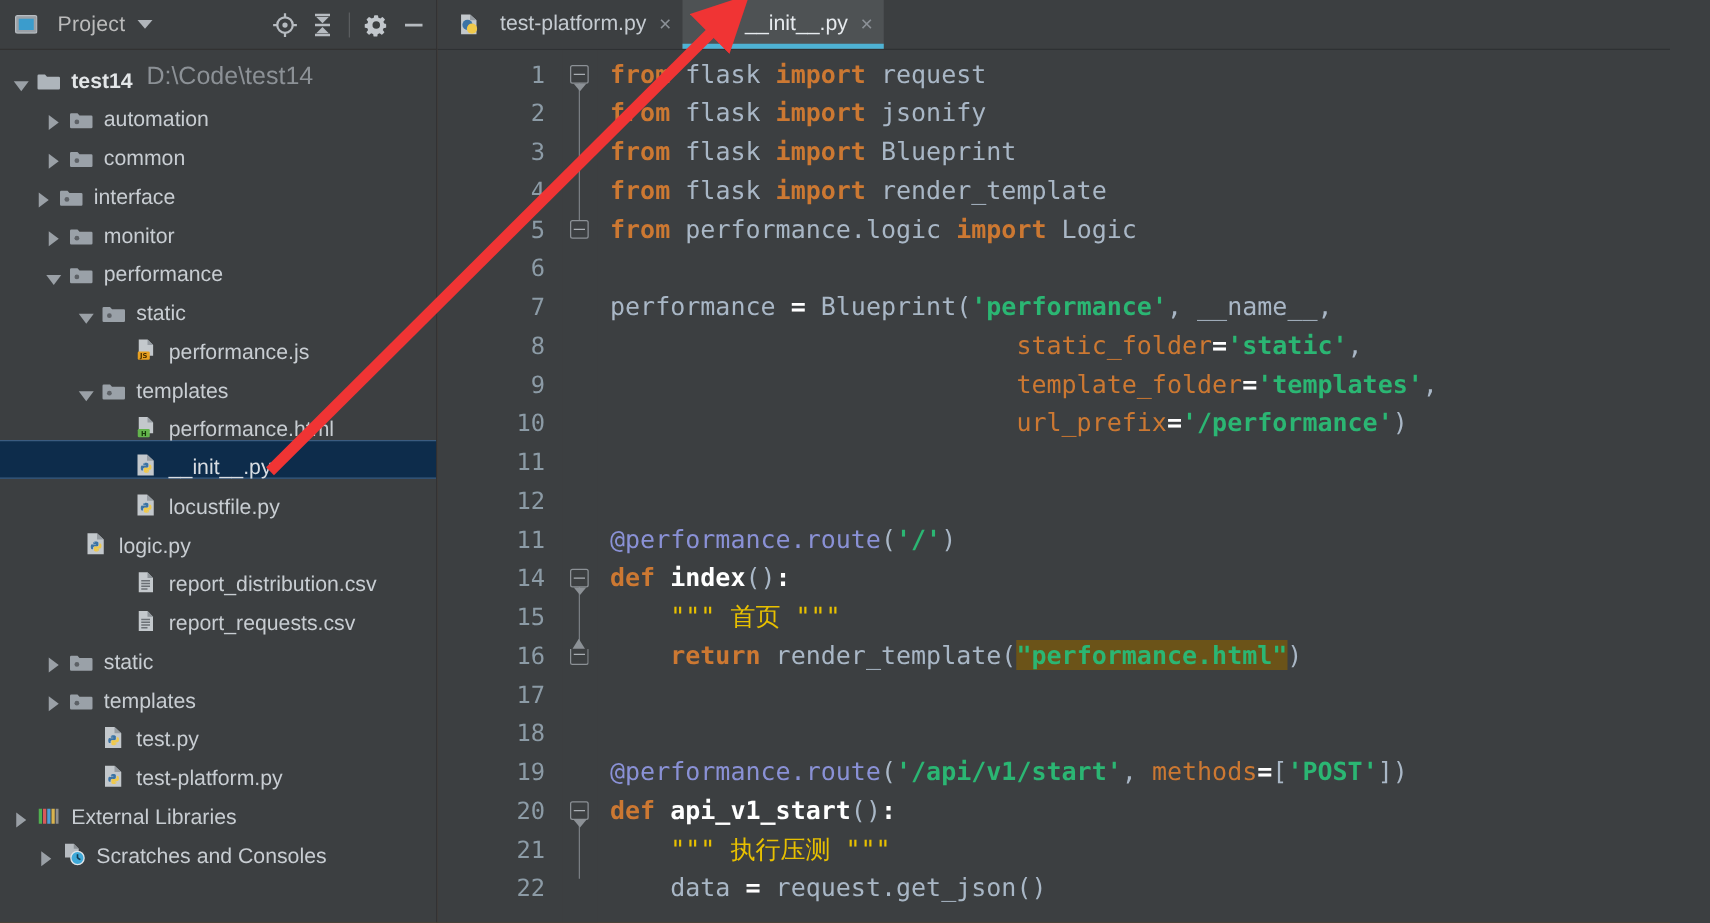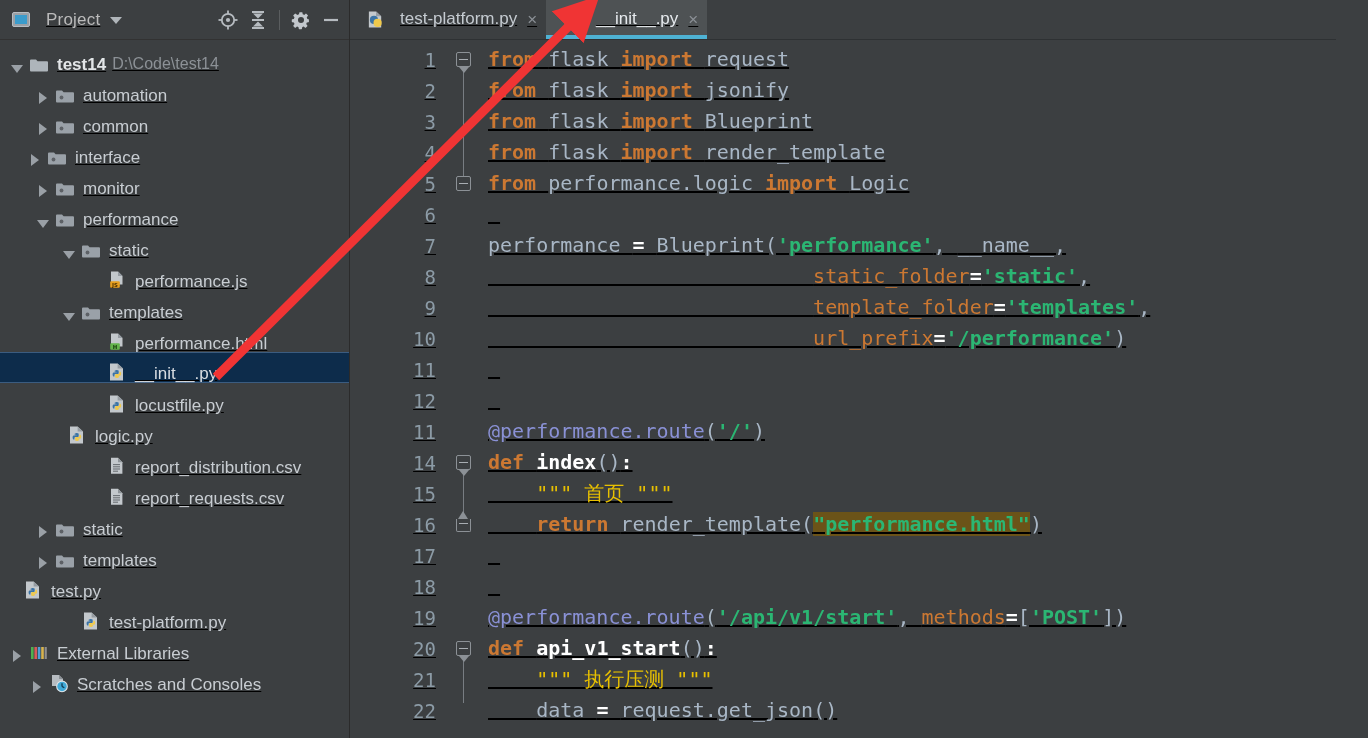--- a/index.html
+++ b/index.html
@@ -11,21 +11,20 @@
     background: #3c3f41;
     font-family: "Liberation Sans", sans-serif;
   }
 
   #app {
     position: relative;
     width: 1336px;
     height: 738px;
     display: flex;
     background: #a16207;
-    text-decoration: underline;
   }
 
   
   #sidebar {
     width: 350px;
     height: 738px;
     background: #3c3f41;
     display: flex;
     flex-direction: column;
     border-right: 1px solid #2b2b2b;
@@ -127,21 +126,21 @@
     width: 22px;
     flex: 0 0 22px;
     display: flex;
     align-items: center;
     justify-content: center;
     margin-right: 7px;
   }
 
   .tree-label { line-height: 1; }
   .tree-label.bold { font-weight: bold; color: #e3e6e8; }
-  .tree-path { color: #8c9196; margin-left: 6px; font-size: 16px; }
+  .tree-path { color: #8c9196; margin-left: 11px; font-size: 20px; }
 
   
   #editor-side {
     flex: 1;
     display: flex;
     flex-direction: column;
     background: #3c3f41;
     min-width: 0;
   }
 
@@ -582,21 +581,21 @@
             <span class="arrow-right"></span>
           </span>
           <span class="ic">
             <svg width="20" height="16" viewBox="0 0 20 16">
               <path d="M1 3.5a1 1 0 011-1h5l1.6 1.8H18a1 1 0 011 1v8.2a1 1 0 01-1 1H2a1 1 0 01-1-1z" fill="#9aa1a8"></path>
               <circle cx="6.5" cy="9.5" r="1.9" fill="#5d6166"></circle>
             </svg>
           </span>
           <span class="tree-label">templates</span>
         </div>
-        <div class="tree-row" style="">
+        <div class="tree-row" style="padding-left: 58px;">
           <span class="tw"></span>
           <span class="ic">
             <svg width="20" height="20" viewBox="0 0 20 20">
               <path d="M3 1.6h7.6L16 6.6v11.8H3z" fill="#c3c8cc"></path>
               <path d="M10.6 1.6L16 6.6h-5.4z" fill="#969ca2"></path>
               <path d="M9.6 8.1c-2 0-1.9 1-1.9 1l0 1.1h2v.3H6.9s-1.3-.15-1.3 1.95 1.15 2 1.15 2h.7v-1.2s-.04-1.15 1.13-1.15h2s1.1.02 1.1-1.06V9.1s.17-1-1.9-1zm-1.1.63a.36.36 0 110 .72.36.36 0 010-.72z" fill="#3b73a5"></path>
               <path d="M11.4 17.2c2 0 1.9-1 1.9-1v-1.1h-2v-.3h2.8s1.3.15 1.3-1.95-1.15-2-1.15-2h-.7v1.2s.04 1.15-1.13 1.15h-2s-1.1-.02-1.1 1.06v1.94s-.17 1 1.9 1zm1.1-.63a.36.36 0 110-.72.36.36 0 010 .72z" fill="#f0c94b" transform="translate(-1.2,-1.1)"></path>
             </svg>
           </span>
           <span class="tree-label">test.py</span>

